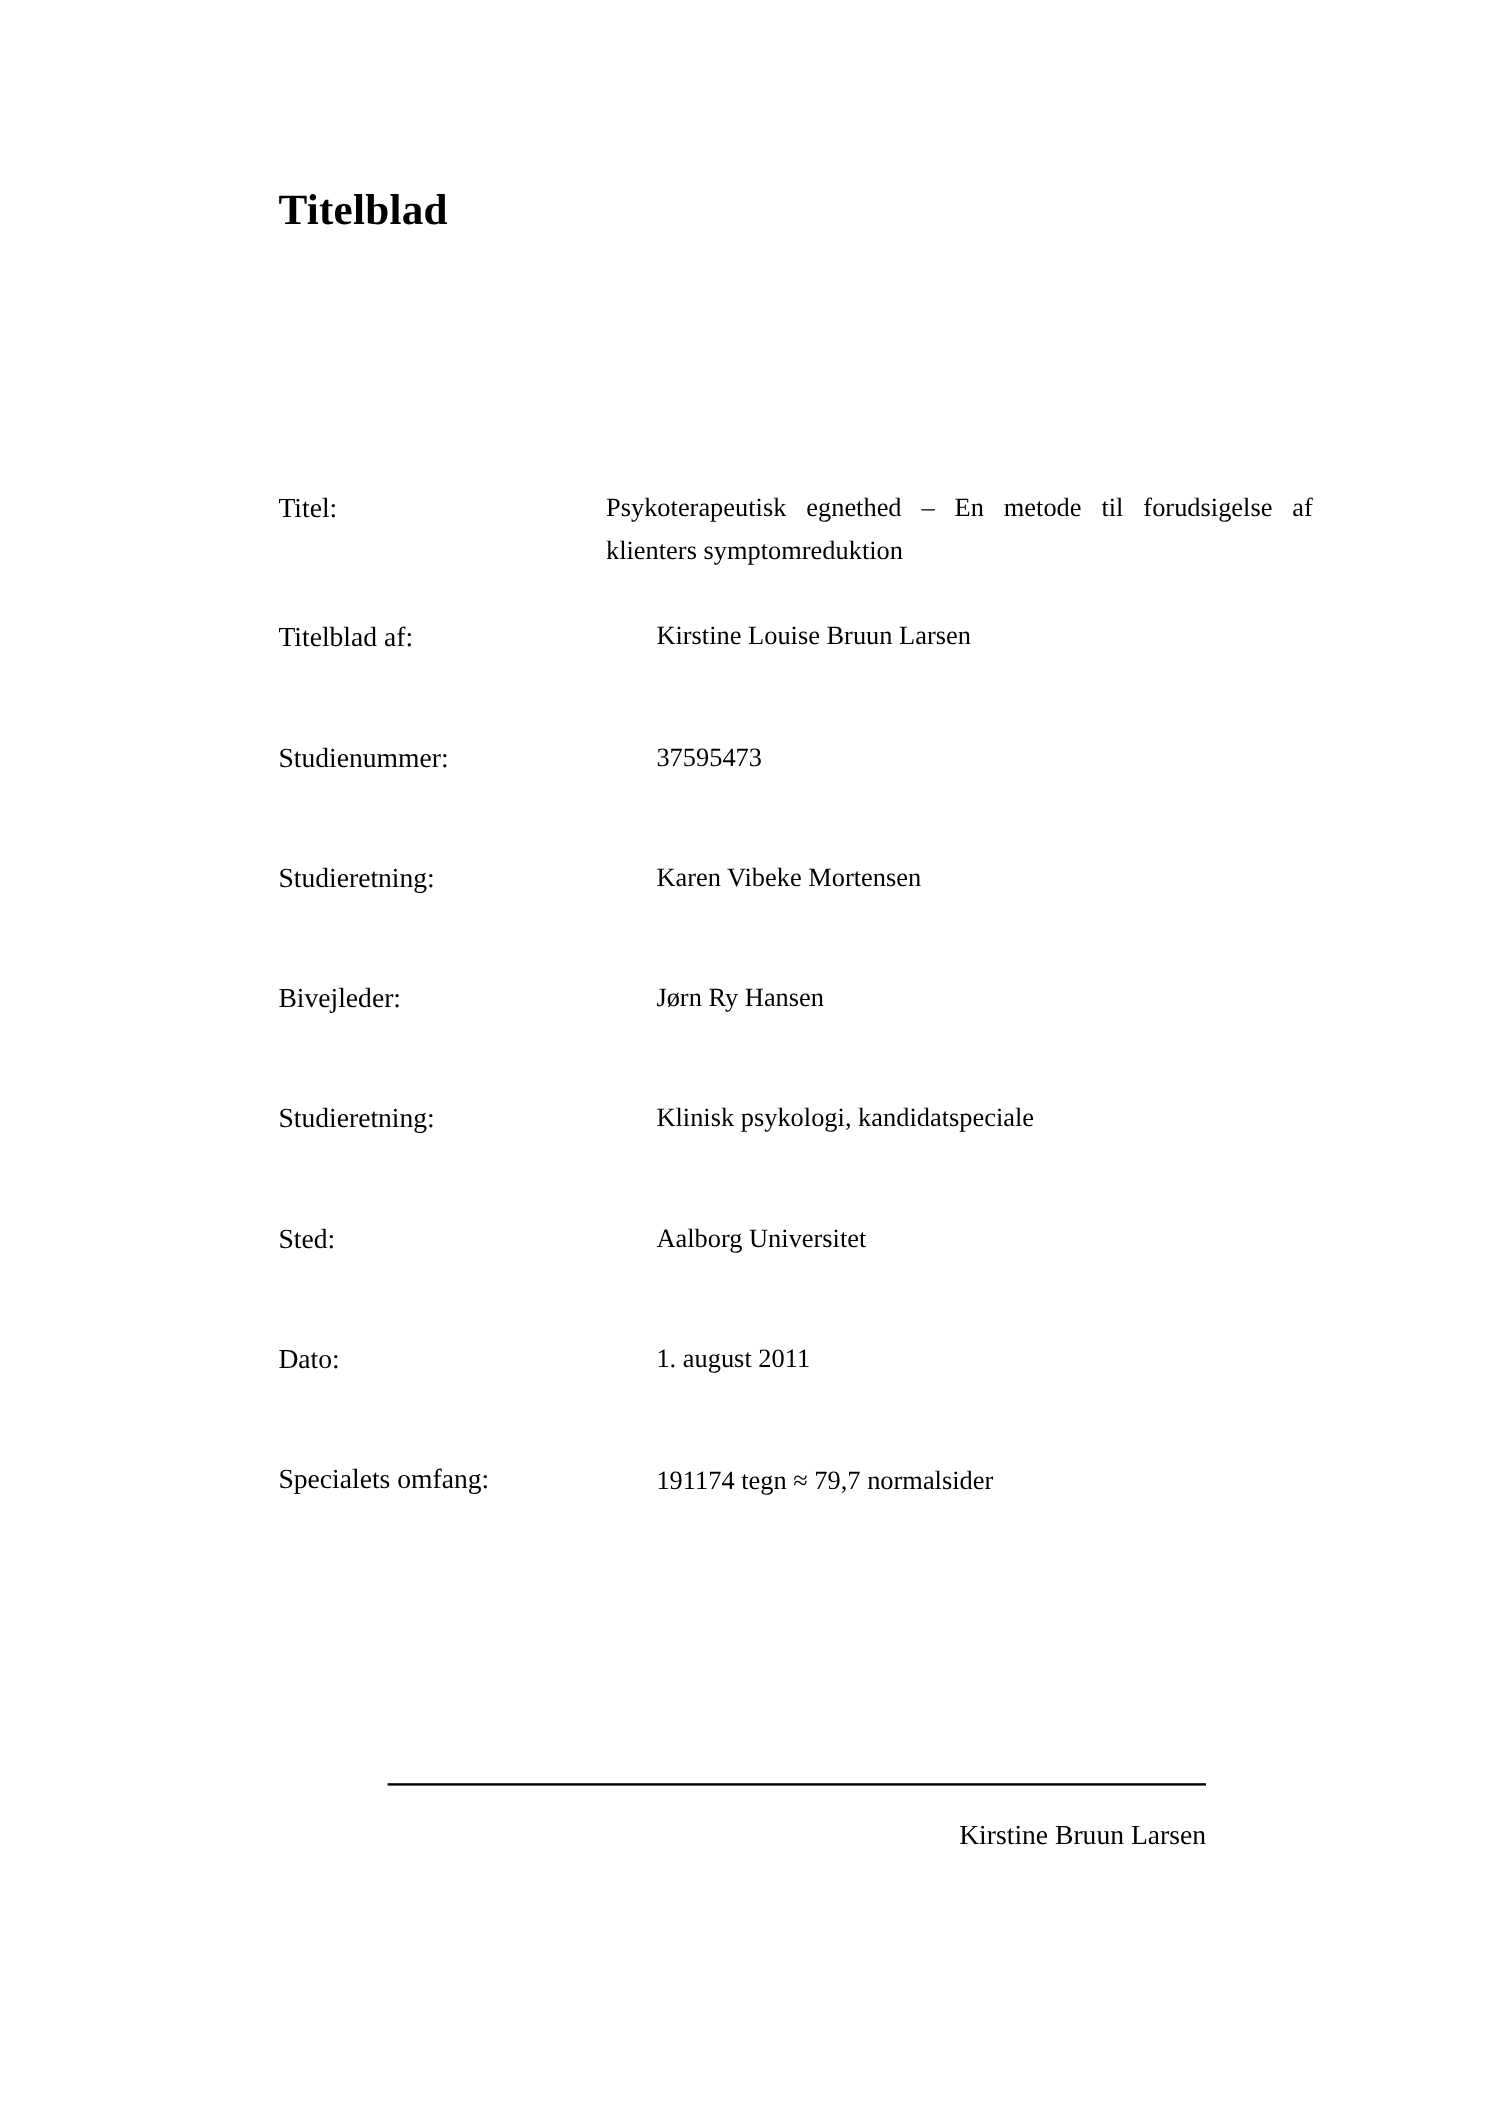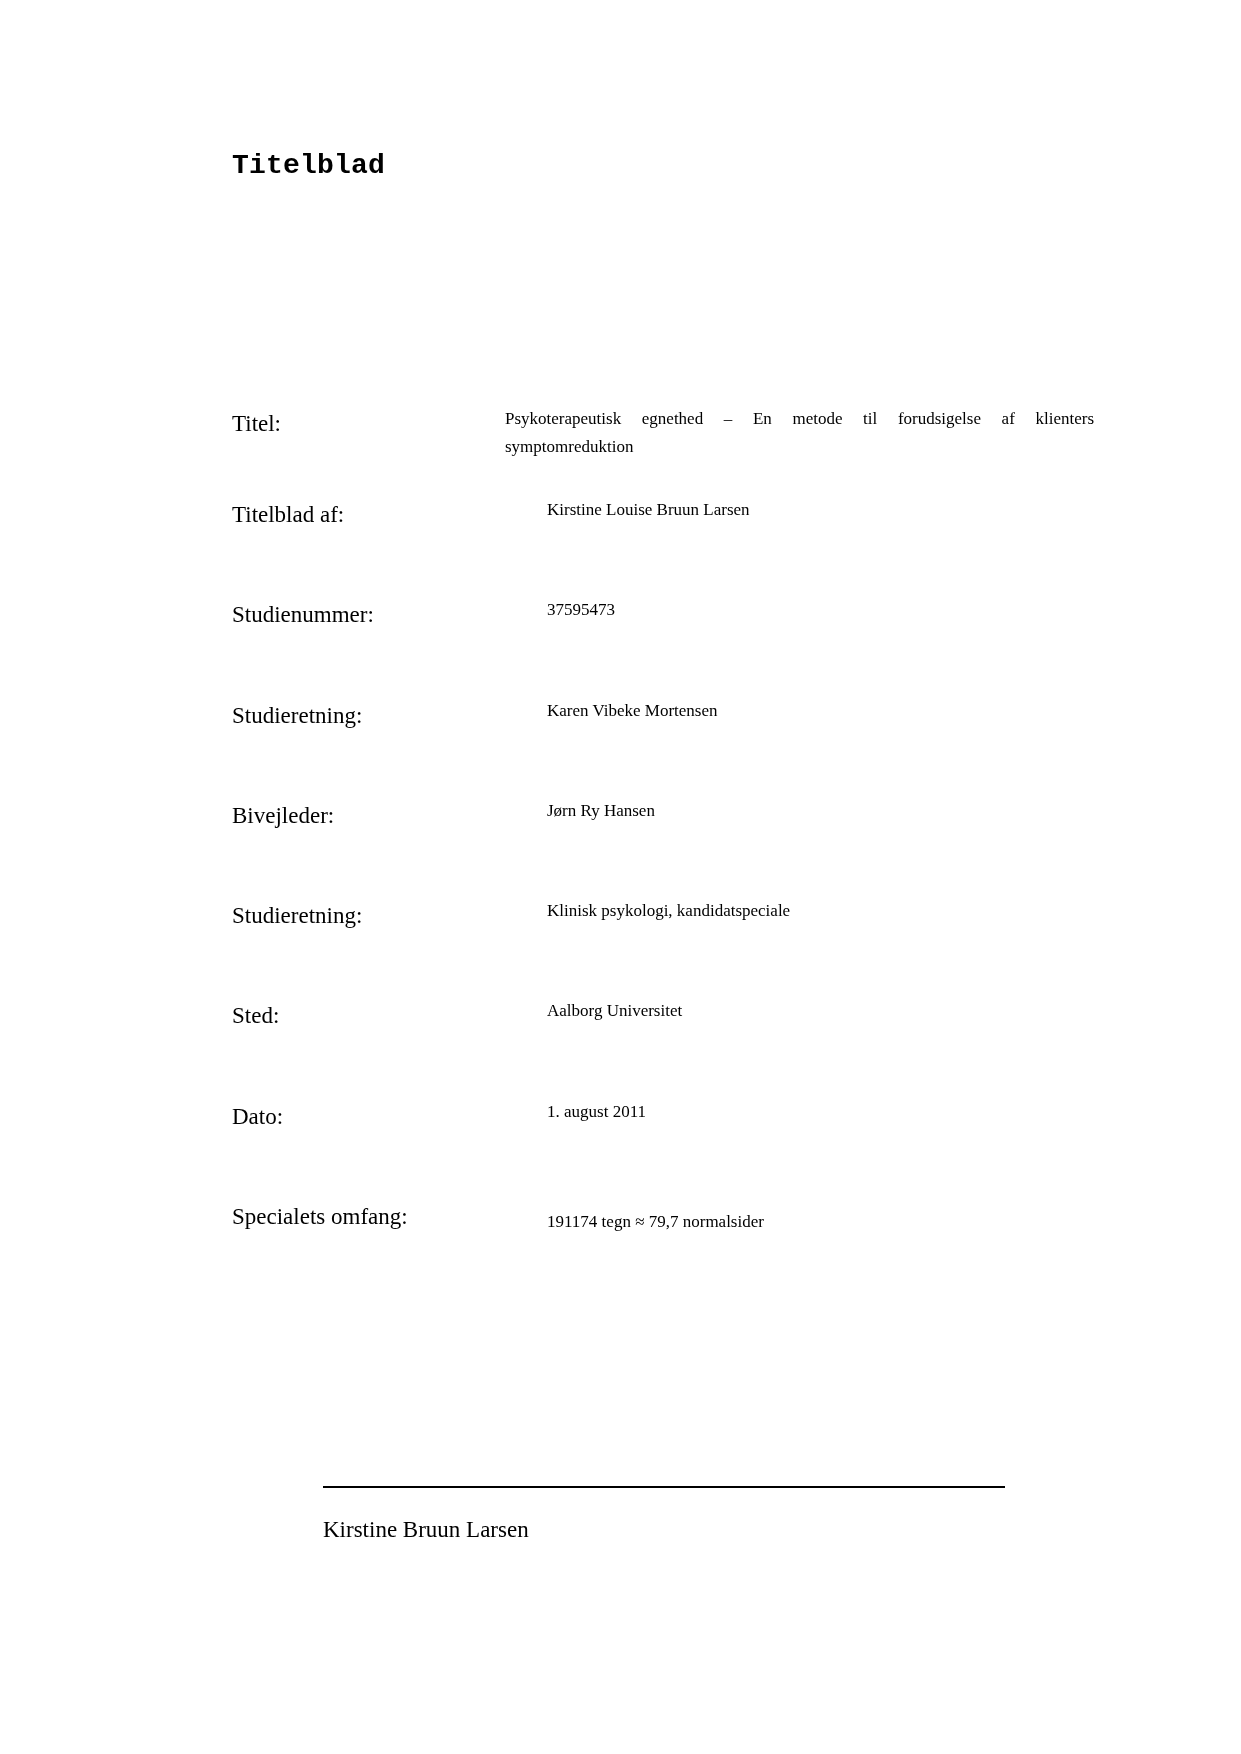--- a/index.html
+++ b/index.html
@@ -19,26 +19,25 @@
     font-family: "Liberation Serif", "DejaVu Serif", serif;
     overflow: hidden;
     box-sizing: border-box;
   }
 
   
   .page-heading {
     position: absolute;
     left: 232px;
     top: 132px;
-    font-size: 28px;
+    font-size: 36px;
     font-weight: bold;
     letter-spacing: 0.2px;
     line-height: 1.1;
     white-space: nowrap;
-    font-family: Liberation Mono, monospace;
   }
 
   
   .meta-list {
     position: absolute;
     left: 232px;
     top: 405px;
     width: 862px;
   }
 
@@ -55,21 +54,21 @@
 
   .meta-label {
     flex: 0 0 273px;
     font-size: 23px;
     line-height: 1.62;
     white-space: nowrap;
   }
 
   .meta-value {
     flex: 1 1 auto;
-    font-size: 17px;
+    font-size: 22px;
     line-height: 1.62;
   }
 
   
   .meta-value.justified {
     text-align: justify;
     text-align-last: left;
     max-width: 589px;
   }
 
@@ -82,21 +81,21 @@
   .meta-row.row-title {
     margin-bottom: 36px;
   }
 
   
   .signature-block {
     position: absolute;
     left: 323px;
     top: 1486px;
     width: 682px;
-    text-align: left;
+    text-align: right;
   }
 
   .signature-rule {
     width: 100%;
     height: 0;
     border-top: 2px solid #000000;
   }
 
   .signature-name {
     margin-top: 26px;

